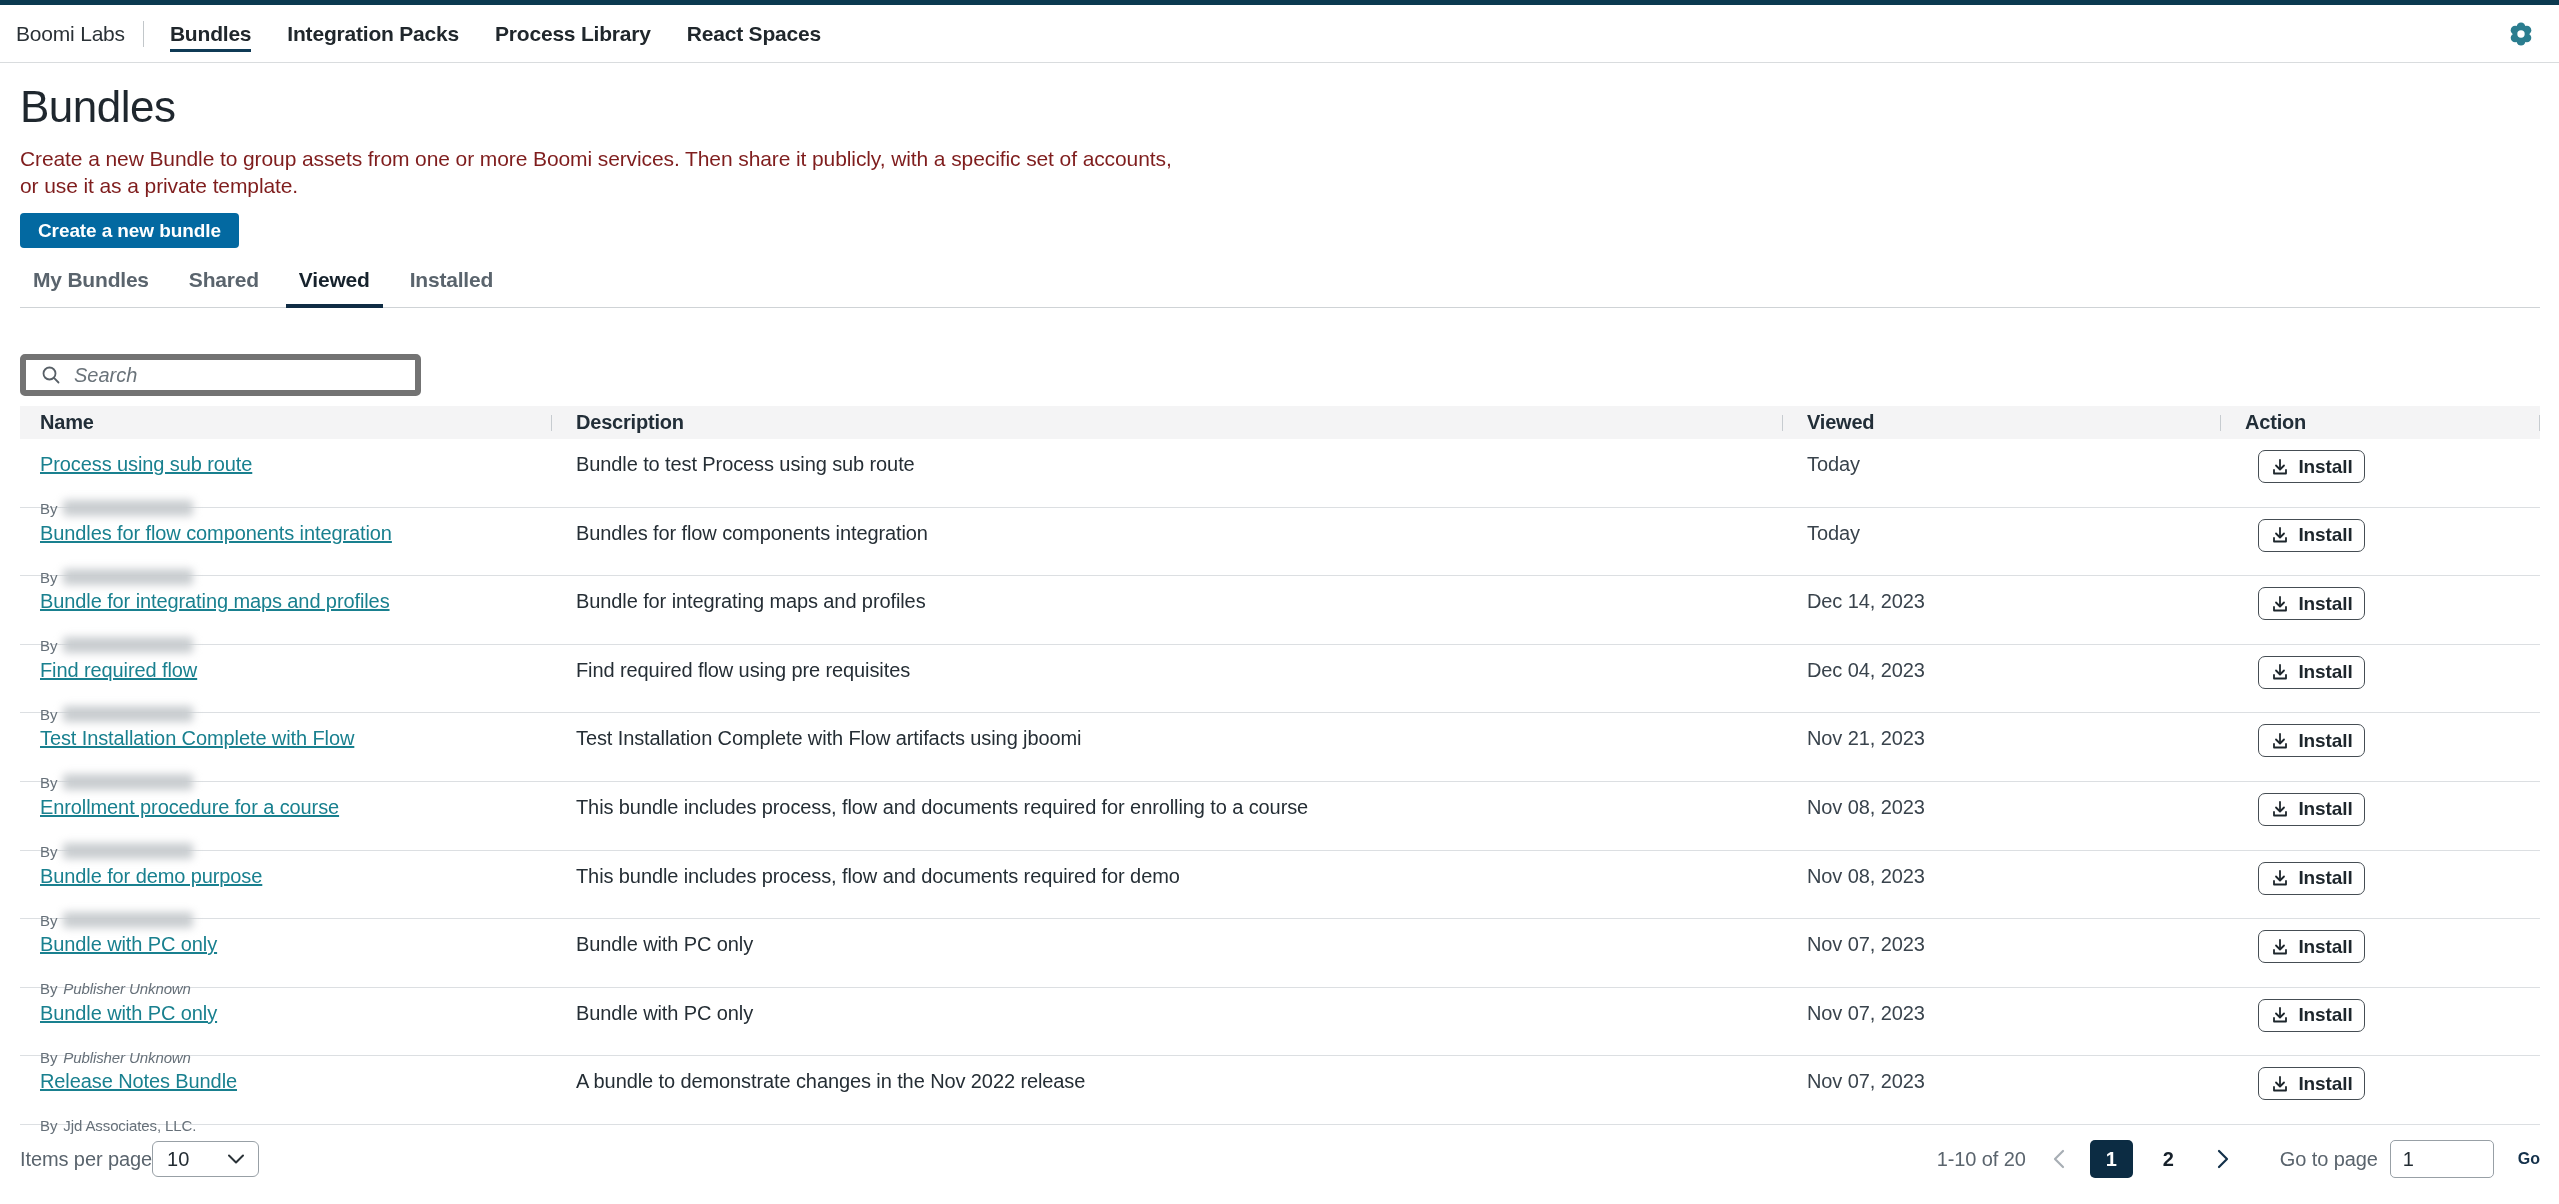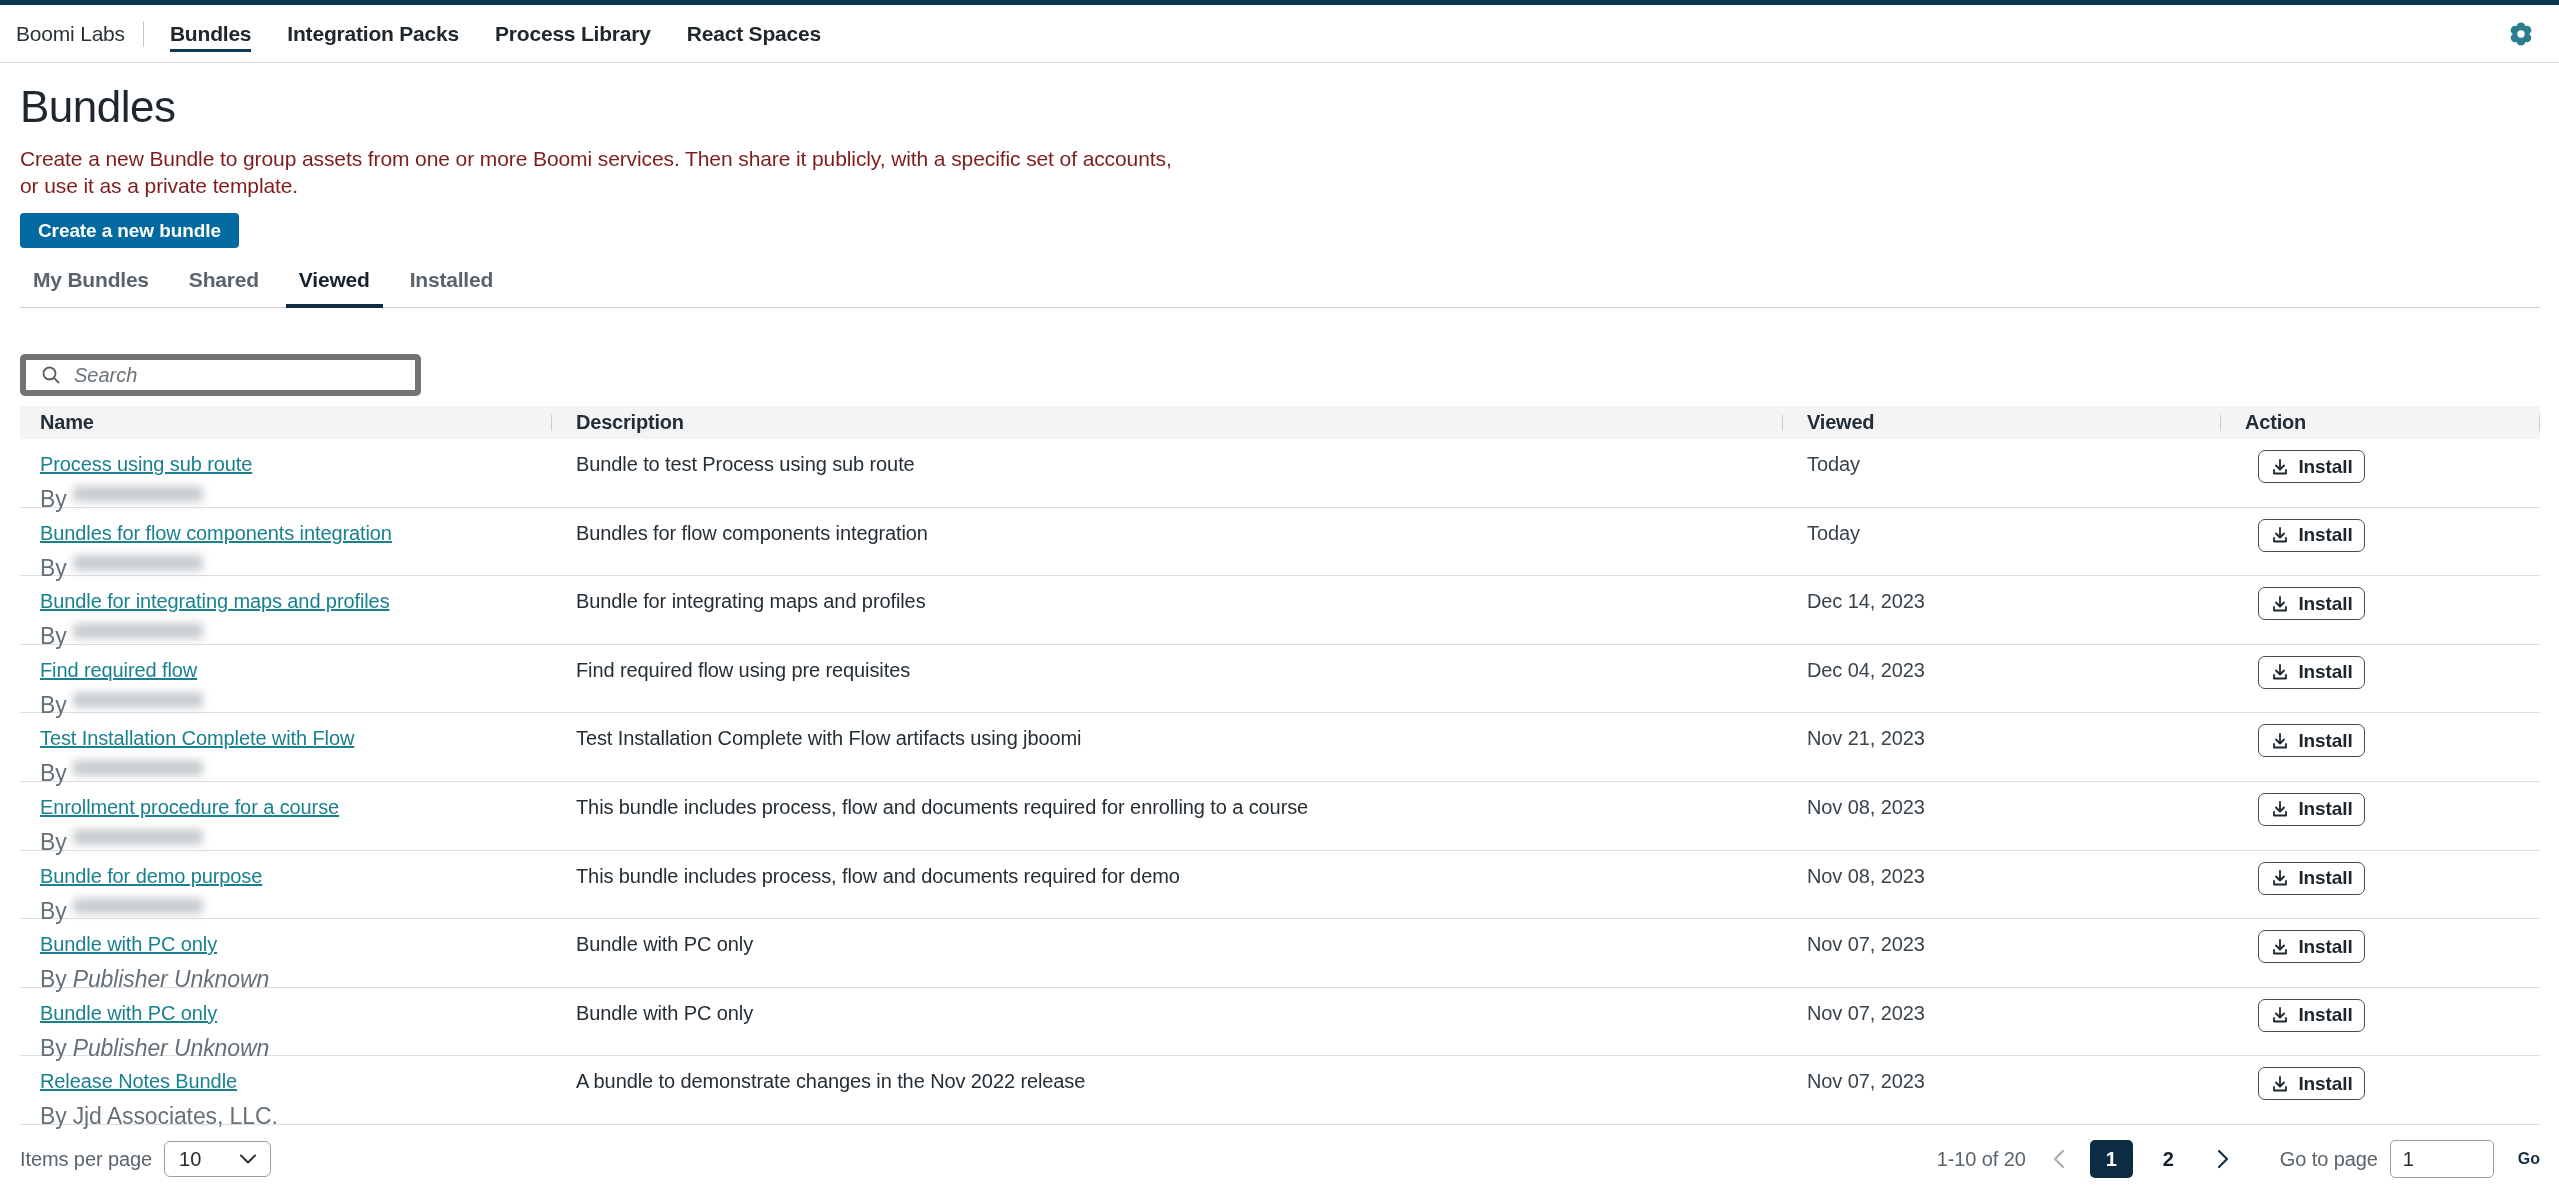--- a/index.html
+++ b/index.html
@@ -54,35 +54,35 @@
   .th + .th::before { content:""; position:absolute; left:0; top:50%; transform:translateY(-50%);
                       width:1px; height:16px; background:#c7ccd0; }
   .thead::after { content:""; position:absolute; right:0; top:50%; transform:translateY(-50%);
                   width:1px; height:16px; background:#c7ccd0; }
   .tr { display:grid; grid-template-columns:531px 1231px 438px 320px; height:68.6px;
         border-bottom:1px solid #dcdfe2; }
   .cell { padding:14px 0 0 25px; font-size:20px; color:#252e35; letter-spacing:-0.1px; }
   .cell.name { padding-left:20px; }
   .name-link { color:#19808f; font-weight:500; font-size:20px; text-decoration:underline;
                cursor:pointer; display:inline-block; letter-spacing:-0.1px; }
-  .byline { margin-top:10px; font-size:23px; color:#667079; display:flex; gap:6px; }
+  .byline { margin-top:24px; font-size:15px; color:#667079; display:flex; gap:6px; }
   .byline .pub.italic { font-style:italic; }
   .redacted { display:inline-block; width:130px; height:16px; background:#c9cdd0;
               border-radius:3px; filter:blur(4px); }
   .cell.viewed { color:#39434c; }
   .cell.action { padding-top:11px; padding-left:22px; }
   .install-btn { width:107px; height:33px; background:#ffffff; border:1.5px solid #454d53;
                  border-radius:7px; display:inline-flex; align-items:center; justify-content:center;
                  gap:8px; font-size:19px; font-weight:700; color:#1d262c; cursor:pointer;
                  font-family:inherit; letter-spacing:-0.1px;margin-left:16px; }
 
   
   .footer { height:77px; display:flex; align-items:center; padding:0 19px 8px 20px; }
   .ipp-label { font-size:20px; color:#5a646d; letter-spacing:-0.1px; }
-  .ipp-select { margin-left:12px; width:107px; height:36px; border:1px solid #98a0a6; border-radius:6px;
+  .ipp-select { width:107px; height:36px; border:1px solid #98a0a6; border-radius:6px;
                 display:flex; align-items:center; padding:0 14px; justify-content:space-between;
                 font-size:20px; color:#232c33; cursor:pointer; background:#fff; }
   .pager { margin-left:auto; display:flex; align-items:center; }
   .range { font-size:20px; color:#5a646d; letter-spacing:-0.1px; }
   .chev { width:34px; height:34px; display:flex; align-items:center; justify-content:center;
           cursor:pointer; margin-left:16px; background:none; border:none; }
   .page-btn { min-width:43px; height:38px; margin-left:14px; border:none; background:none;
               font-size:20px; font-weight:700; color:#17212b; border-radius:5px; cursor:pointer;
               font-family:inherit; }
   .page-btn.active { background:#0c2c43; color:#ffffff; }

